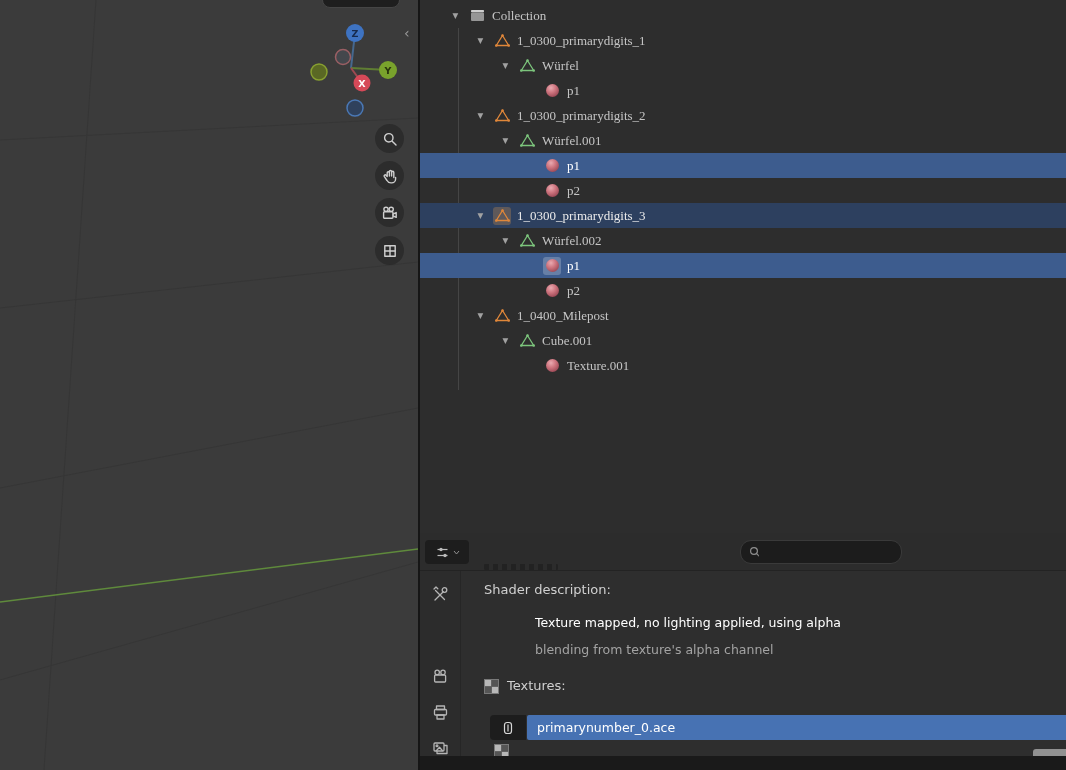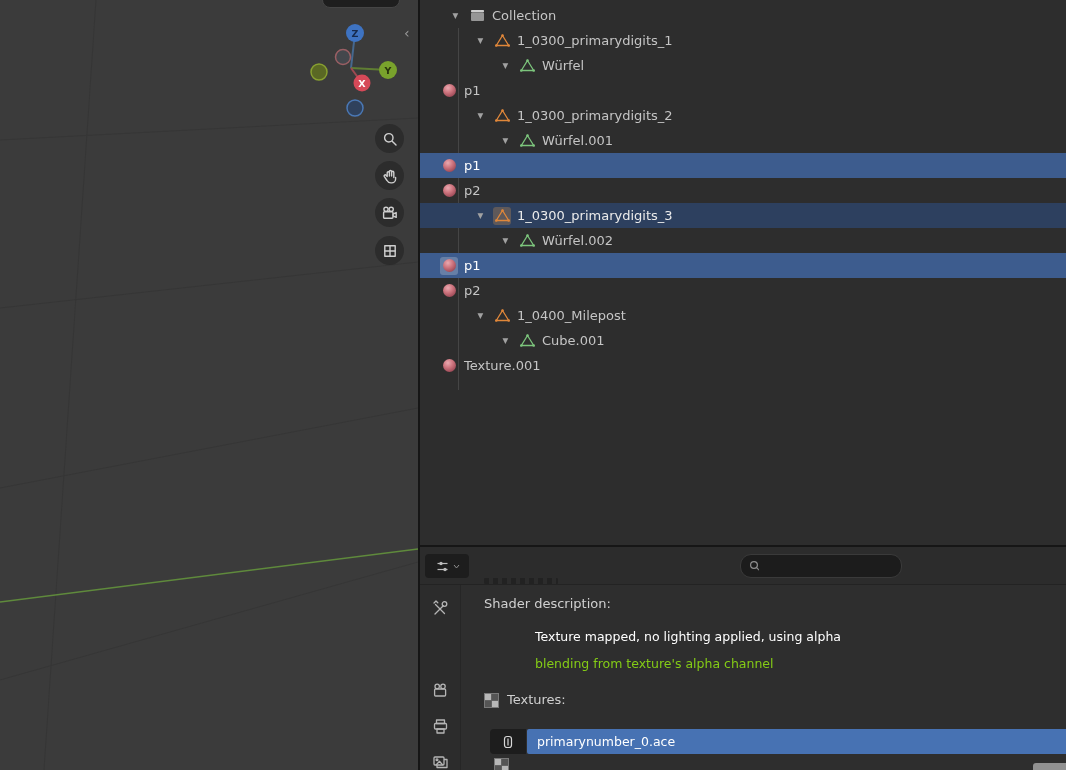--- a/index.html
+++ b/index.html
@@ -26,53 +26,53 @@
   .vdiv{position:absolute;left:418px;top:0;width:2px;height:770px;background:#161616;}
   .hdiv{position:absolute;left:420px;top:545px;width:646px;height:2px;background:#161616;}
 
   
   .outliner{position:absolute;left:420px;top:0;width:646px;height:545px;background:#2d2d2d;overflow:hidden;}
   .treeline{position:absolute;left:38px;top:28px;width:1px;height:362px;background:#454545;}
   .rows{position:absolute;left:0;top:3px;width:100%;}
   .row{position:relative;display:flex;align-items:center;height:25px;font-size:13px;color:#c5c5c5;cursor:pointer;}
   .row.sel{background:#3d5c8e;color:#ffffff;}
   .row.active{background:#2d405f;color:#ebebeb;}
-  .i0{padding-left:28px;} .i1{padding-left:53px;} .i2{padding-left:78px;} .i3{}
+  .i0{padding-left:28px;} .i1{padding-left:53px;} .i2{padding-left:78px;} .i3{padding-left:103px;}
   .tri{width:15px;margin-right:5px;text-align:center;font-size:7.5px;color:#a2a2a2;flex:0 0 auto;}
   .iconw{width:18px;height:18px;margin-right:6px;border-radius:3px;display:flex;
          align-items:center;justify-content:center;flex:0 0 auto;}
   .iconw.box-obj{background:rgba(228,156,80,0.28);}
   .iconw.box-mat{background:rgba(255,255,255,0.22);}
   .mat{width:13px;height:13px;border-radius:50%;
        background:radial-gradient(circle at 38% 30%,#e9aab1 0%,#cf7680 38%,#a04c59 75%,#7e3642 100%);}
-  .lbl{white-space:nowrap;}
+  .lbl{white-space:nowrap;font-family:Liberation Serif, serif;}
 
   
-  .props{position:absolute;left:420px;top:547px;width:646px;height:223px;background:#2e2e2e;overflow:hidden;}
+  .props{position:absolute;left:420px;top:533px;width:646px;height:223px;background:#2e2e2e;overflow:hidden;}
   .props-header{position:absolute;left:0;top:0;width:100%;height:37px;background:#2c2c2c;
                 border-bottom:1px solid #232323;}
   .editor-type-btn{position:absolute;left:5px;top:7px;width:44px;height:24px;background:#1d1d1d;
                    border:none;border-radius:4px;display:flex;align-items:center;justify-content:center;
                    gap:3px;cursor:pointer;padding:0;}
   .searchbox{position:absolute;left:320px;top:7px;width:144px;height:22px;background:#1c1c1c;
              border:1px solid #3a3a3a;border-radius:11px;display:flex;align-items:center;padding:0 8px;}
   .searchbox input{background:transparent;border:none;outline:none;color:#dddddd;font-size:12px;
                    width:100%;margin-left:6px;font-family:inherit;}
 
   .tabs-col{position:absolute;left:0;top:38px;width:40px;height:185px;background:#2c2c2c;
             border-right:1px solid #262626;}
   .tab-btn{position:absolute;left:8px;width:24px;height:24px;background:transparent;border:none;
            display:flex;align-items:center;justify-content:center;cursor:pointer;padding:0;}
   .tab-btn svg{stroke:#b5b5b5;stroke-width:1.3;fill:none;stroke-linecap:round;stroke-linejoin:round;}
 
   .clipped-smudge{position:absolute;left:64px;top:31px;width:74px;height:6px;border-radius:1px;
       background:repeating-linear-gradient(90deg,#222 0 5px,transparent 5px 9px);}
   .shader-label{position:absolute;left:64px;top:49px;font-size:13px;color:#d0d0d0;}
   .desc-line1{position:absolute;left:115px;top:82px;font-size:12.5px;color:#ffffff;}
-  .desc-line2{position:absolute;left:115px;top:109px;font-size:12.5px;color:#84cc16;}
+  .desc-line2{position:absolute;left:115px;top:109px;font-size:12.5px;color:#a3a3a3;}
   .tex-icon{position:absolute;left:64px;top:146px;}
   .tex-label{position:absolute;left:87px;top:145px;font-size:13px;color:#d0d0d0;}
   .slot-iconbox{position:absolute;left:70px;top:182px;width:36px;height:25px;background:#1d1d1d;
                 border-radius:4px 0 0 4px;display:flex;align-items:center;justify-content:center;}
   .slot-name{position:absolute;left:107px;top:182px;right:-2px;height:25px;background:#4772b3;
              border-radius:2px;color:#ffffff;font-size:12.5px;line-height:25px;padding-left:10px;
              white-space:nowrap;cursor:text;}
   .bottom-checker{position:absolute;left:74px;top:211px;}
   .bottom-slider{position:absolute;left:613px;top:216px;right:-2px;height:12px;background:#919191;border-radius:3px;}
 </style>

